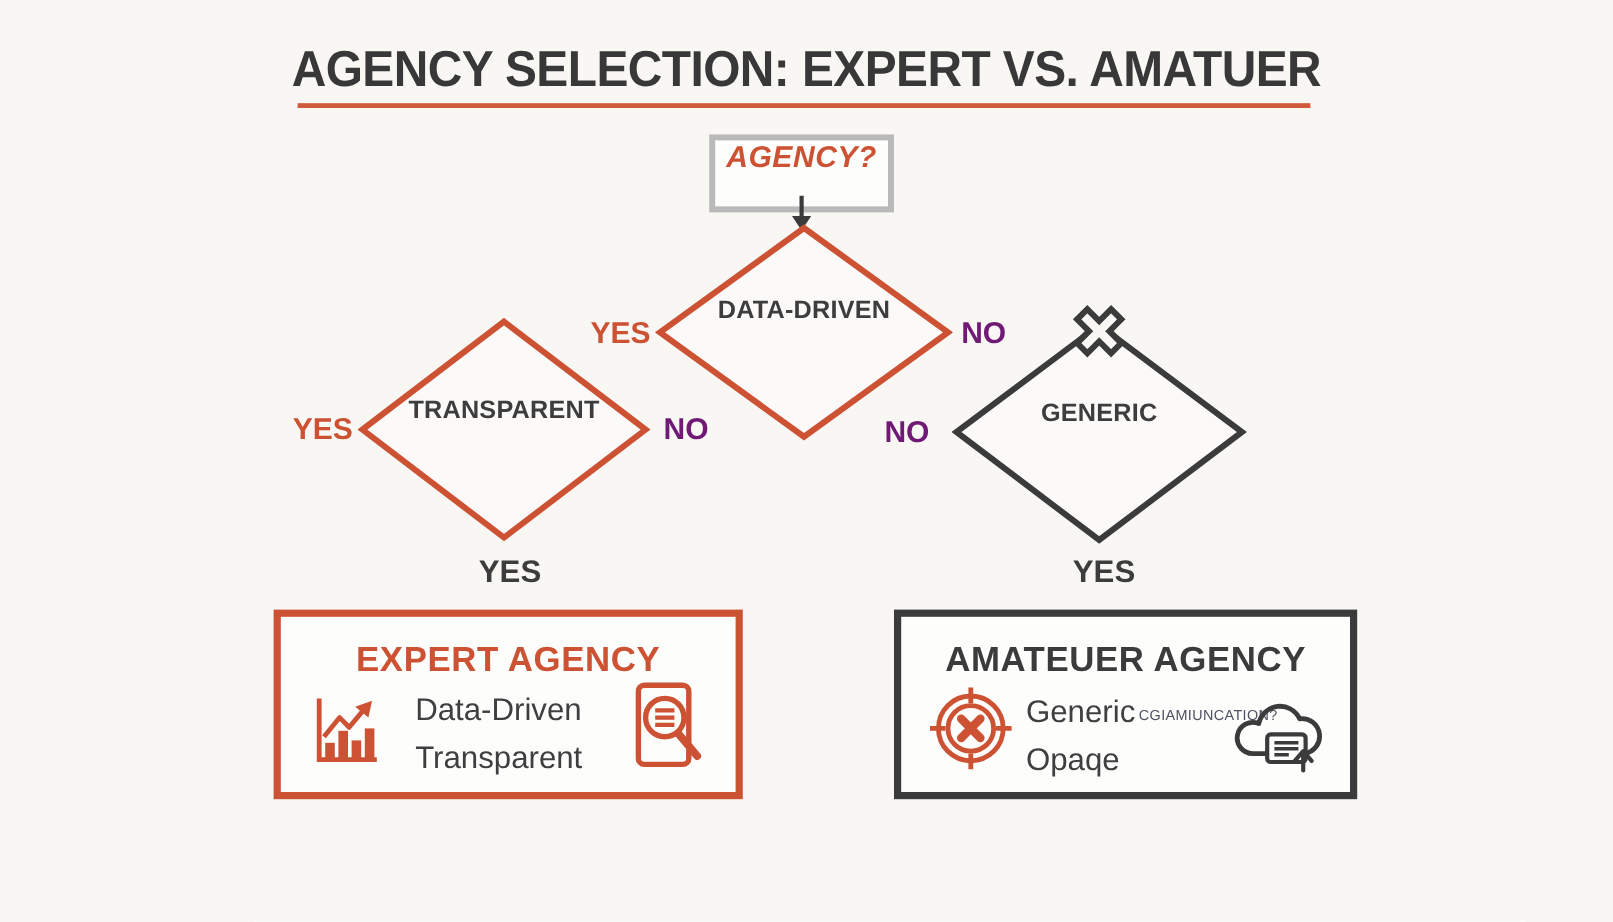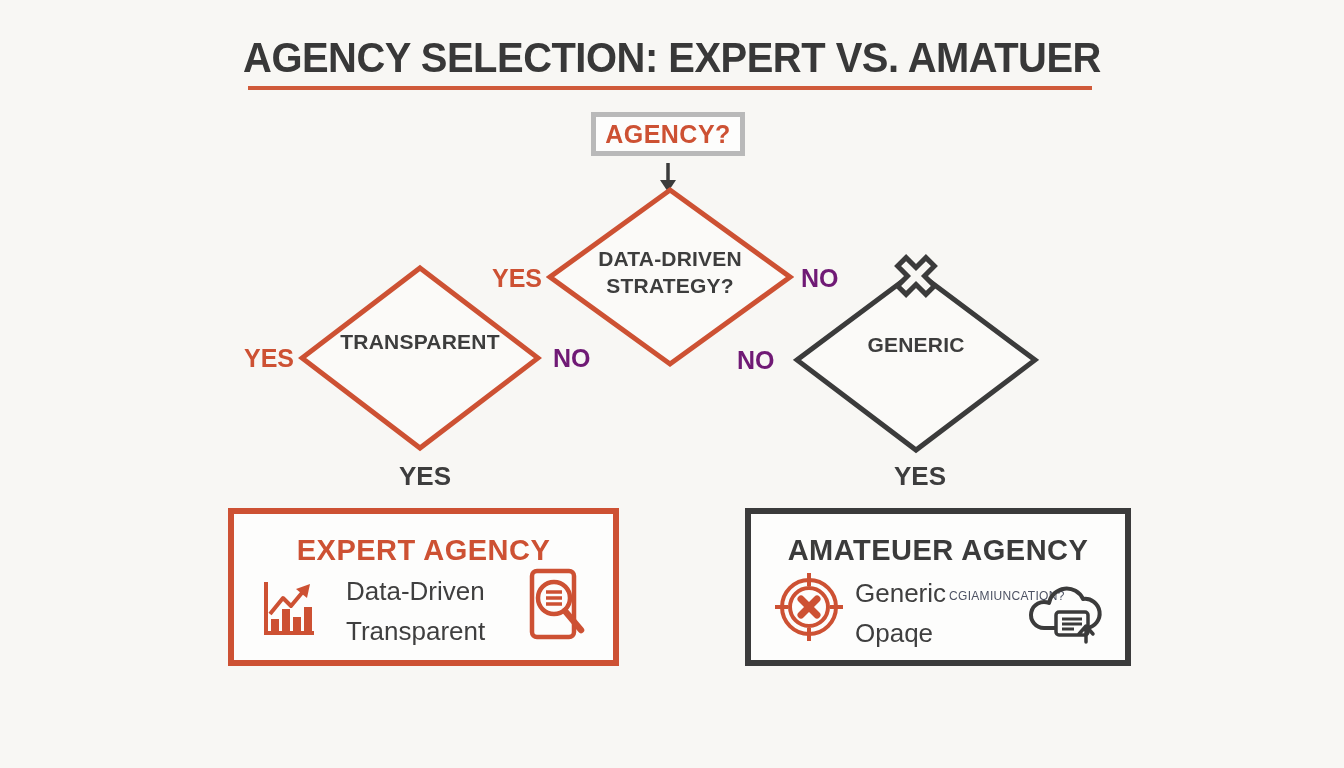--- a/index.html
+++ b/index.html
@@ -15,23 +15,23 @@
     text-align:center; font-size:42px; font-weight:bold;
     color:#383838; letter-spacing:-0.5px;
     transform:scaleX(0.95);
   }
   .title-rule {
     position:absolute; left:248px; top:86px; width:844px; height:4px;
     background:#d05a3a;
   }
 
   .start-box {
-    position:absolute; left:591px; top:112px; width:154px; height:44px;
+    position:absolute; left:591px; top:112px; width:154px; height:65px;
     background:#fdfdfc; border:5px solid #b9b9b9; box-sizing:border-box;
-    display:flex; align-items:center; justify-content:center;
+    display:flex; justify-content:center;font-style:italic;
   }
   .start-label { color:#cd5133; font-size:25px; font-weight:bold; letter-spacing:0.5px; }
 
   .d-label {
     position:absolute; text-align:center; font-weight:bold;
     color:#3d3d3d; font-size:21px; line-height:1.3; letter-spacing:0.2px;
   }
   .yn { position:absolute; font-weight:bold; font-size:25px; color:#701a75; }
   .yn.orange { color:#cd5133; }
   .out-yes { position:absolute; width:100px; text-align:center; font-weight:bold; font-size:26px; color:#3d3d3d; }
@@ -68,21 +68,20 @@
   <svg class="abs" style="left:657px; top:163px;" width="22" height="30" viewBox="0 0 22 30">
     <line x1="11" y1="0" x2="11" y2="19" stroke="#3b3b3b" stroke-width="3.5"></line>
     <polygon points="3,17 19,17 11,29" fill="#3b3b3b"></polygon>
   </svg>
 
   <svg class="abs" style="left:546px; top:186px;" width="248" height="182" viewBox="0 0 248 182">
     <polygon points="124,4 244,91 124,178 4,91" fill="#fbfaf8" stroke="#cd5133" stroke-width="5"></polygon>
   </svg>
   <div class="d-label" style="left:560px; top:245px; width:220px;">
     <div>DATA-DRIVEN</div>
-    <div>STRATEGY?</div>
   </div>
   <div class="yn orange" style="left:492px; top:264px;">YES</div>
   <div class="yn" style="left:801px; top:264px;">NO</div>
 
   <svg class="abs" style="left:298px; top:264px;" width="244" height="188" viewBox="0 0 244 188">
     <polygon points="122,4 240,94 122,184 4,94" fill="#fbfaf8" stroke="#cd5133" stroke-width="5"></polygon>
   </svg>
   <div class="d-label" style="left:310px; top:328px; width:220px;">
     <div>TRANSPARENT</div>
   </div>

